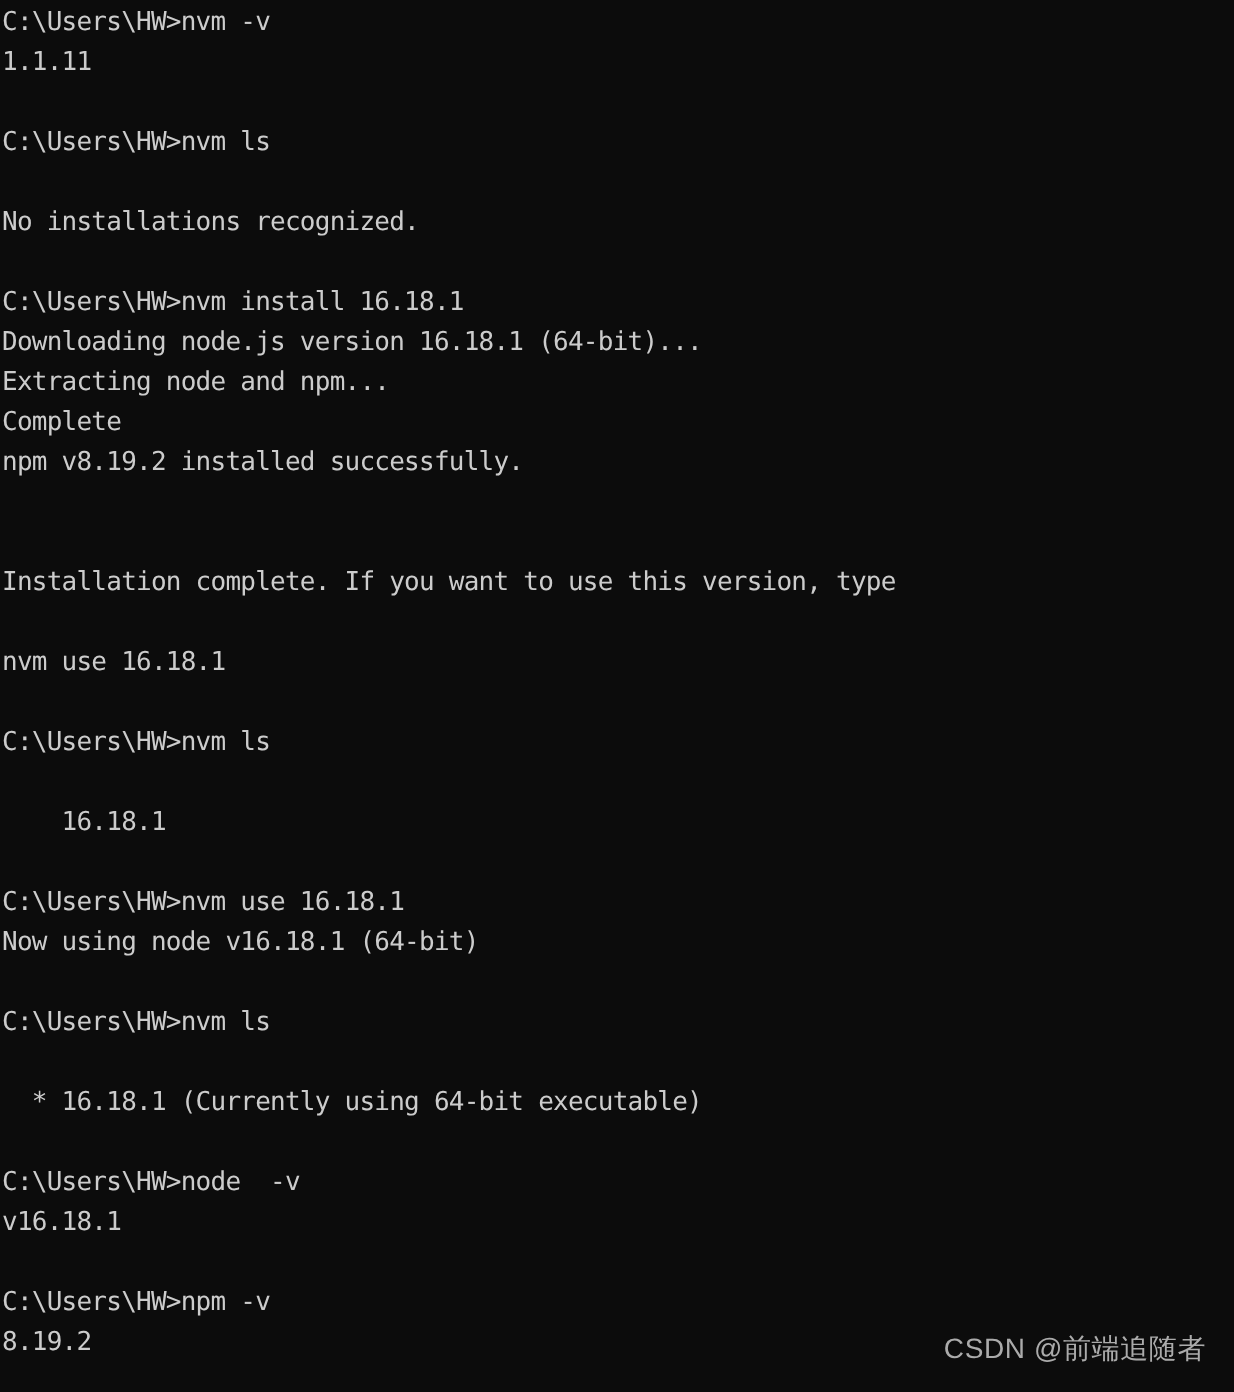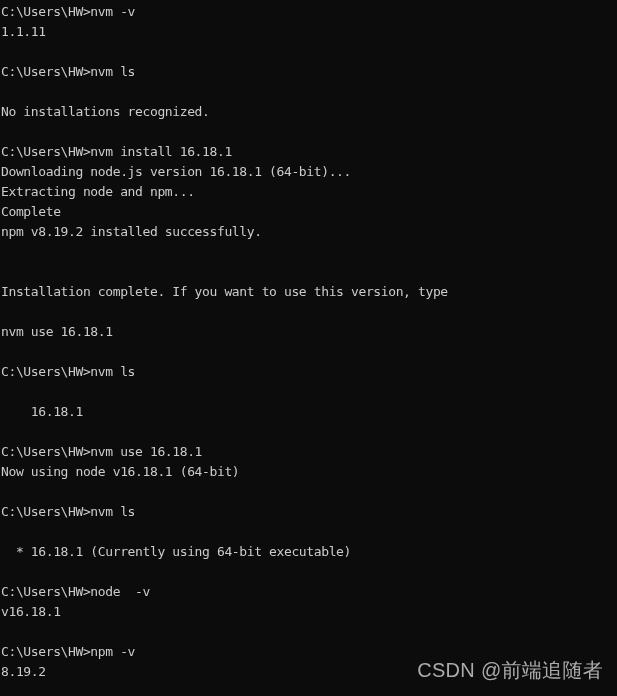--- a/index.html
+++ b/index.html
@@ -36,21 +36,21 @@
     white-space: pre;
   }
   .line.blank {
     color: transparent;
   }
   #watermark {
     position: absolute;
     right: 14px;
     bottom: 12px;
     font-family: "Liberation Sans", "DejaVu Sans", sans-serif;
-    font-size: 20px;
+    font-size: 14px;
     color: #b9b9b9;
     letter-spacing: 0.3px;
     white-space: nowrap;
     opacity: 0.92;
   }
 </style>
 </head>
 <body>
 
 <div id="terminal">

